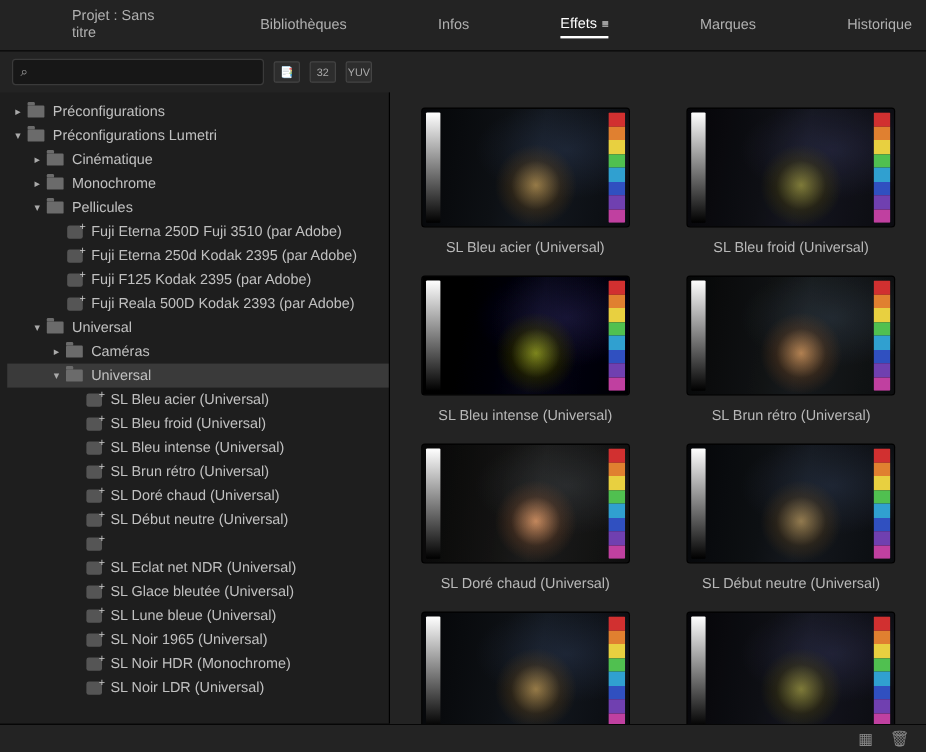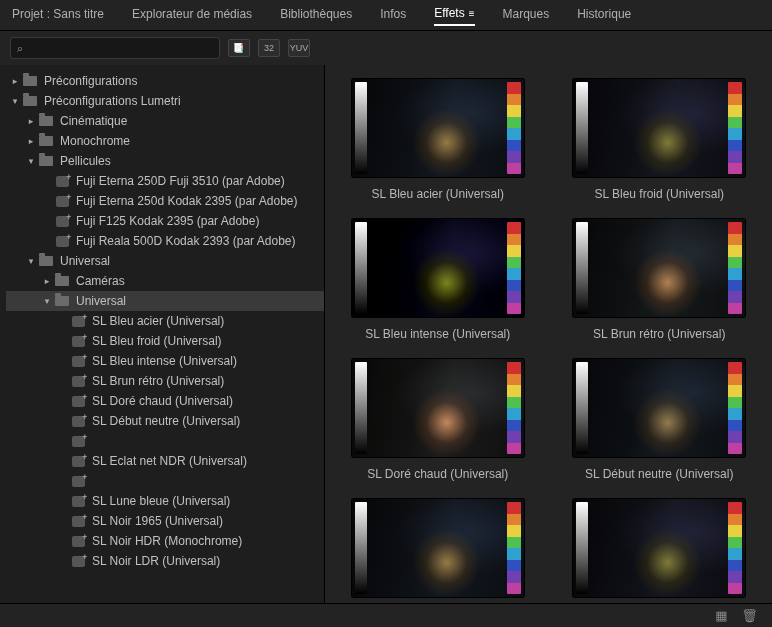--- a/index.html
+++ b/index.html
@@ -1,18 +1,18 @@
 <!DOCTYPE html>
 <html><head>
 <meta charset="utf-8">
 <style>
 * { margin:0; padding:0; box-sizing:border-box; font-family:"Segoe UI",Arial,sans-serif; }
 body { background:#1e1e1e; color:#c0c0c0; font-size:12px; width:772px; height:627px; overflow:hidden; display:flex; flex-direction:column; }
 .tabbar { display:flex; gap:28px; padding:6px 12px 4px 12px; border-bottom:1px solid #000; background:#232323; align-items:center; }
-.tabbar .tab { color:#b0b0b0; cursor:pointer; padding-bottom:4px; }
+.tabbar .tab { color:#b0b0b0; cursor:pointer; padding-bottom:4px;margin-left:48px; }
 .tabbar .tab.active { color:#fff; border-bottom:2px solid #fff; }
 .tabbar .eq { margin-left:4px; font-size:10px; color:#fff; }
 .toolbar { display:flex; align-items:center; padding:6px 10px; gap:8px; background:#232323; }
 .search { flex:0 0 210px; background:#171717; border:1px solid #3a3a3a; border-radius:3px; display:flex; align-items:center; padding:3px 6px; }
 .search input { background:transparent; border:none; color:#c0c0c0; outline:none; width:100%; font-size:12px; }
 .search .mag { margin-right:4px; color:#999; font-size:11px; }
 .toolbar .iconbtn { width:22px; height:18px; background:#2d2d2d; border:1px solid #444; border-radius:2px; display:flex; align-items:center; justify-content:center; font-size:9px; color:#aaa; cursor:pointer; }
 .main { display:flex; flex:1; min-height:0; }
 .tree { width:325px; overflow-y:auto; padding:6px 0 6px 6px; border-right:1px solid #000; }
 .tree::-webkit-scrollbar, .grid::-webkit-scrollbar { width:10px; }
@@ -46,21 +46,20 @@
 .thumb .hues span { flex:1; }
 .caption { margin-top:10px; color:#b8b8b8; font-size:12px; text-align:center; }
 .footer { height:24px; background:#232323; border-top:1px solid #000; display:flex; justify-content:flex-end; align-items:center; gap:14px; padding:0 14px; }
 .footer .fic { color:#888; font-size:13px; cursor:pointer; }
 </style>
 </head>
 <body>
 
 <div class="tabbar" id="tabbar">
     <div class="tab">Projet : Sans titre</div>
-    <div class="tab">Explorateur de médias</div>
     <div class="tab">Bibliothèques</div>
     <div class="tab">Infos</div>
     <div class="tab active">Effets<span class="eq">≡</span></div>
     <div class="tab">Marques</div>
     <div class="tab">Historique</div>
   </div>
 
 <div class="toolbar">
   <div class="search">
     <span class="mag">⌕</span>
@@ -210,20 +209,21 @@
         <span class="ficon">
           <span class="preset"></span>
         </span>
         <span>SL Eclat net NDR (Universal)</span>
       </div>
       <div class="row ind3">
         <span class="chev blank">▸</span>
         <span class="ficon">
           <span class="preset"></span>
         </span>
+        <span>SL Glace bleutée (Universal)</span>
       </div>
       <div class="row ind3">
         <span class="chev blank">▸</span>
         <span class="ficon">
           <span class="preset"></span>
         </span>
         <span>SL Lune bleue (Universal)</span>
       </div>
       <div class="row ind3">
         <span class="chev blank">▸</span>

